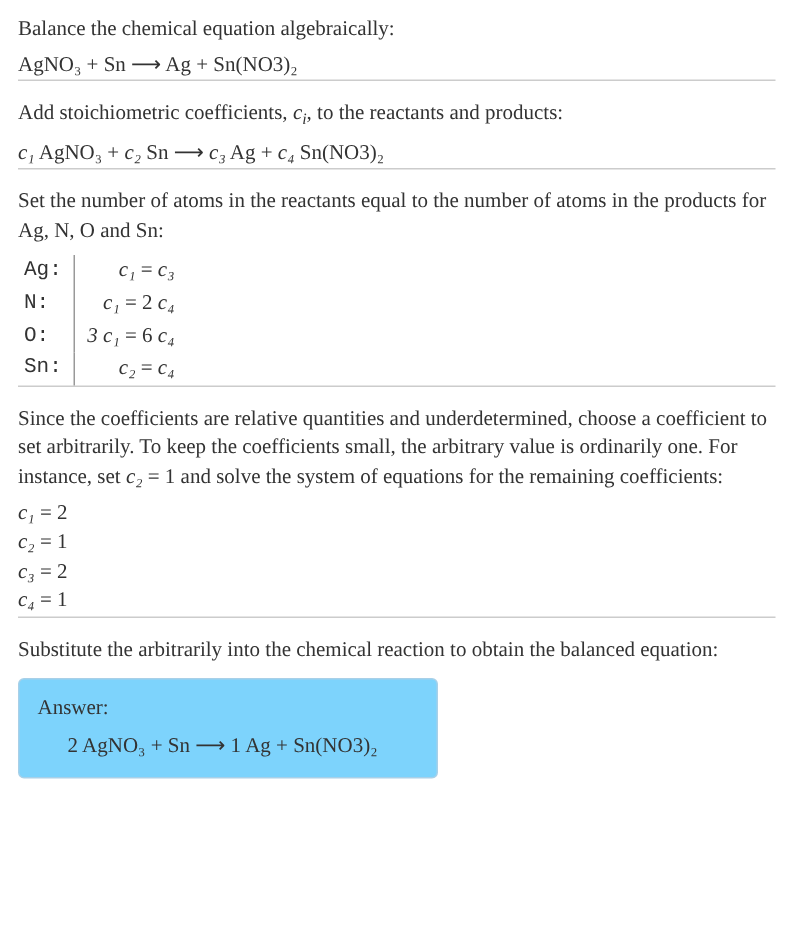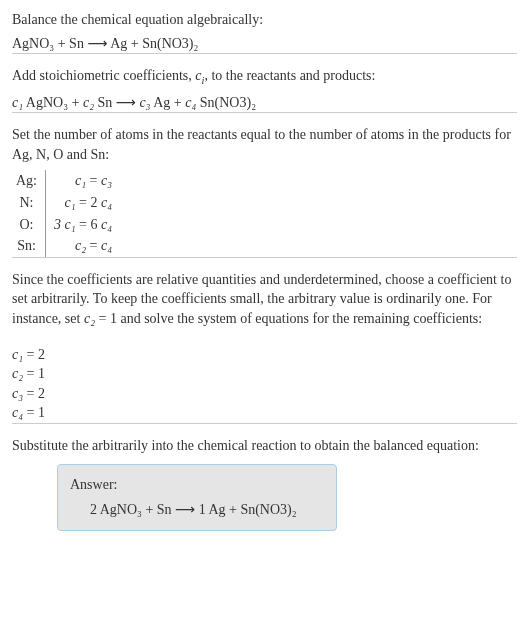--- a/index.html
+++ b/index.html
@@ -39,42 +39,42 @@
     .atoms-table {
       margin-top: 6px;
       border-collapse: collapse;
     }
     .atoms-table td {
       padding: 1px 4px;
       vertical-align: top;
       text-align: right;
     }
     .atoms-table td:first-child {
-      text-align: center;
+      text-align: left;
       padding-right: 8px;
+      font-family: Liberation Mono, monospace;
     }
     .atoms-table td:nth-child(2) {
       border-left: 1px solid #999;
       padding-left: 8px;
     }
     .coeff-list {
-      margin-top: 16px;
+      margin-top: 4px;
     }
     .coeff-line {
       display: block;
     }
     .answer-box {
       border: 1px solid #a8d0e8;
-      background: #e5e5e5;
+      background: #7dd3fc;
       padding: 10px 12px;
       border-radius: 4px;
       margin-top: 8px;
       display: inline-block;
       min-width: 280px;
-      margin-left: 45px;
     }
     .answer-label {
       margin-bottom: 6px;
     }
     .answer-eq {
       padding-left: 20px;
     }
     .italic {
       font-style: italic;
     }

